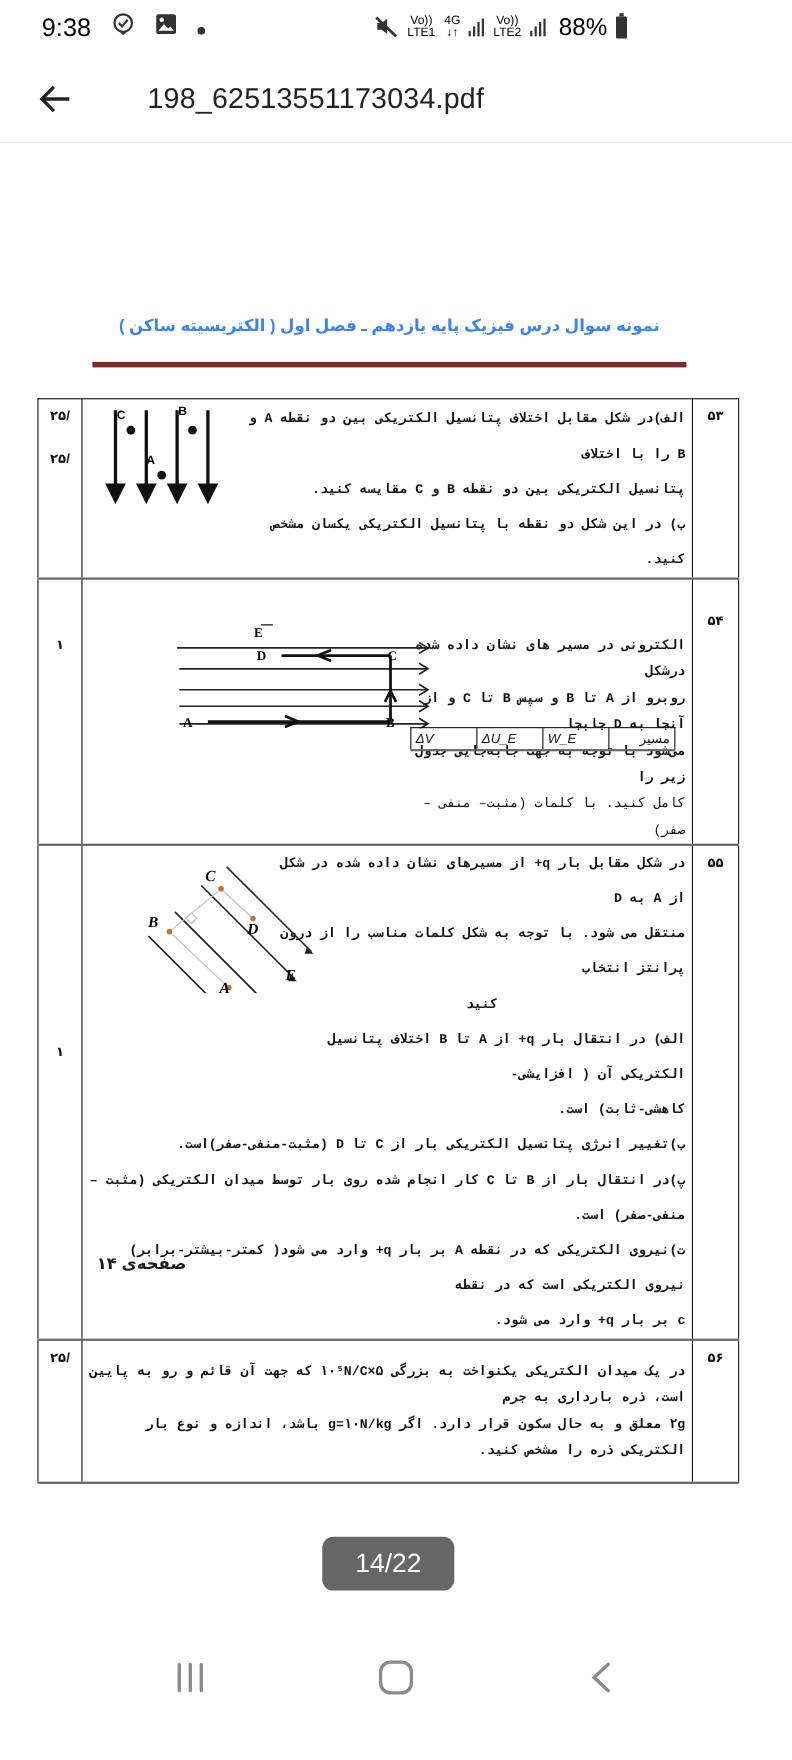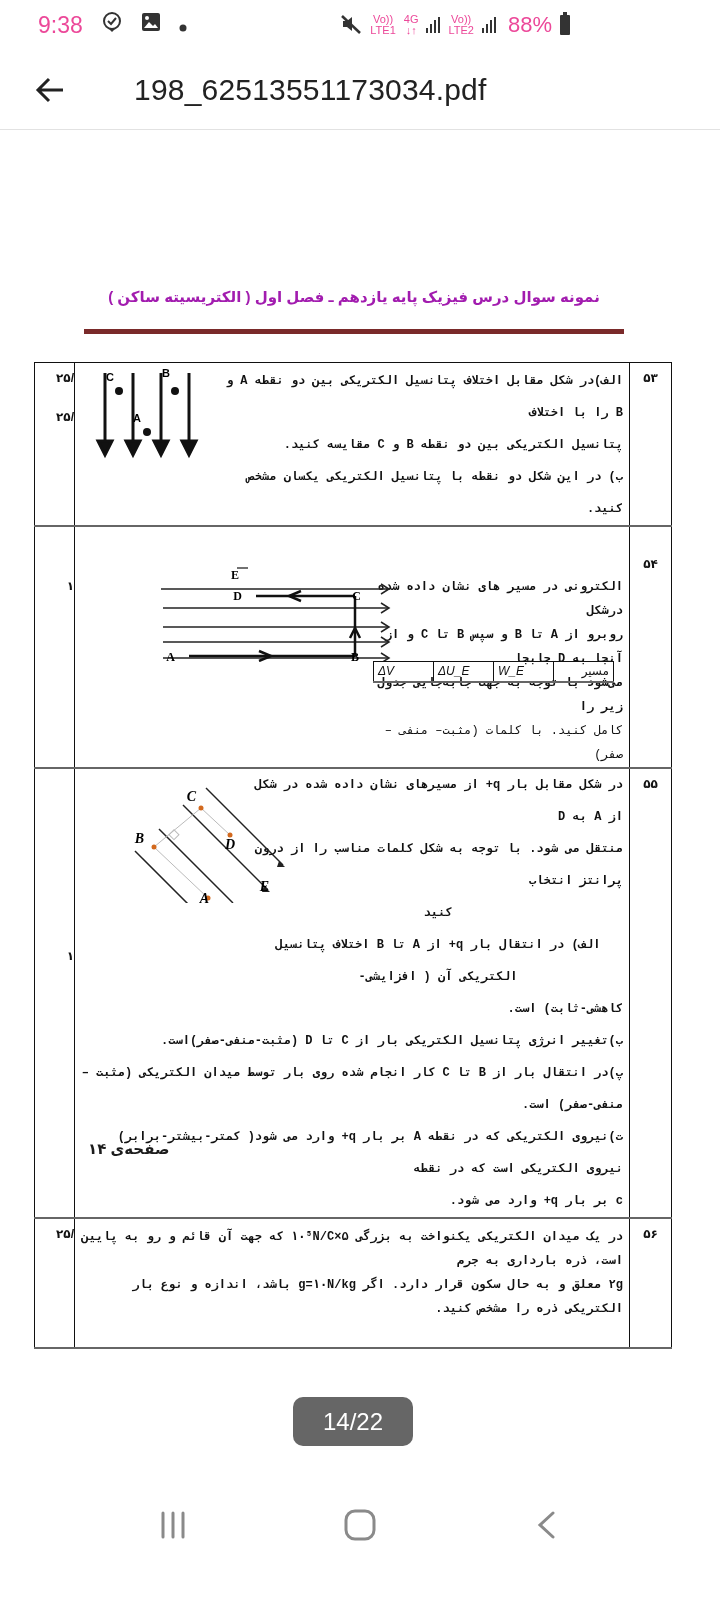--- a/index.html
+++ b/index.html
@@ -1,42 +1,42 @@
 <!DOCTYPE html>
 <html><head>
 <meta charset="utf-8">
 <style>
   * { box-sizing: border-box; margin: 0; padding: 0; }
   html, body { width: 720px; height: 1600px; background: #ffffff; overflow: hidden; }
   body { font-family: "Liberation Sans", "DejaVu Sans", sans-serif; color: #1c1c1c; position: relative; }
 
-  .status-bar { position: absolute; top: 0; left: 0; width: 596px; height: 50px; display: flex; align-items: center; padding: 0 26px 0 38px; font-size: 22px; color: #ec4899; }
+  .status-bar { position: absolute; top: 0; left: 0; width: 596px; height: 50px; display: flex; align-items: center; padding: 0 26px 0 38px; font-size: 22px; color: #000000; }
   .status-left { display: flex; align-items: center; gap: 18px; }
   .status-time { font-size: 23px; }
   .status-right { margin-left: auto; display: flex; align-items: center; gap: 8px; font-size: 12px; }
   .net { display: flex; flex-direction: column; line-height: 11px; font-size: 11px; text-align: center; }
   .battery-text { font-size: 22px; margin-left: 4px; }
   .battery { width: 10px; height: 20px; background: #333; border-radius: 1px; position: relative; }
   .battery::before { content: ""; position: absolute; top: -3px; left: 3px; width: 4px; height: 3px; background: #333; }
   .sig { display: inline-flex; align-items: flex-end; gap: 2px; height: 16px; }
   .sig i { display: block; width: 2px; background: #333; }
 
   .app-bar { position: absolute; top: 50px; left: 0; width: 720px; height: 80px; display: flex; align-items: center; border-bottom: 1px solid #e2e2e2; }
   .back-btn { width: 60px; height: 60px; margin-left: 20px; display: flex; align-items: center; justify-content: center; cursor: pointer; }
-  .doc-title { margin-left: 54px; font-size: 30px; color: #222; letter-spacing: 0.2px; }
+  .doc-title { margin-left: 54px; font-size: 26px; color: #222; letter-spacing: 0.2px; }
 
   .pdf-page { position: absolute; top: 131px; left: 0; width: 720px; height: 1320px; background: #fff; }
-  .hdr { position: absolute; top: 287px; left: 84px; width: 540px; text-align: center; direction: rtl; font-weight: bold; font-size: 15px; line-height: 20px; color: #a21caf; }
+  .hdr { position: absolute; top: 287px; left: 84px; width: 540px; text-align: center; direction: rtl; font-weight: bold; font-size: 15px; line-height: 20px; color: #3b82f6; }
   .hdr-rule { position: absolute; top: 329px; left: 84px; width: 540px; height: 5px; background: #7a2a2a; }
 
   table.q { position: absolute; top: 362px; left: 34px; width: 638px; border-collapse: collapse; direction: rtl; }
   table.q td { border: 1px solid #111; vertical-align: top; font-size: 12px; font-weight: bold; color: #111; }
   table.q tr { border-bottom: 2px solid #666; }
   td.num { width: 42px; text-align: center; padding-top: 8px; }
-  td.score { width: 40px; padding-top: 8px; font-weight: normal; }
+  td.score { width: 40px; text-align: center; padding-top: 8px; font-weight: normal; }
   td.body { position: relative; }
   .qtext { direction: rtl; text-align: right; line-height: 32px; padding: 0 6px; font-family: Liberation Mono, monospace; }
   .qtext.tight { line-height: 24px; }
 
   .mini-table { border-collapse: collapse; direction: ltr; font-weight: normal; font-style: italic; }
   .mini-table td { border: 1px solid #111 !important; width: 60px; height: 20px; font-size: 12px; padding: 1px 4px; font-weight: normal !important; vertical-align: middle !important; }
   .mini-table td.black { background: #000; }
 
   .page-footer { position: absolute; top: 1140px; left: 88px; direction: rtl; font-size: 15px; font-weight: bold; }
 
@@ -213,21 +213,21 @@
     </td>
   </tr>
 
   <tr style="height:302px">
     <td class="num">۵۵</td>
     <td class="body">
       <div class="qtext" style="padding-top:0px;">
         <div style="width:370px; margin-right:0; margin-left:auto;">در شکل مقابل بار q+ از مسیرهای نشان داده شده در شکل از A به D</div>
         <div style="width:370px; margin-left:auto;">منتقل می شود. با توجه به شکل کلمات مناسب را از درون پرانتز انتخاب</div>
         <div style="width:370px; margin-left:auto;text-align:center;">کنید</div>
-        <div style="width:370px; margin-left:auto;text-align:center;">الف) در انتقال بار q+ از A تا B اختلاف پتانسیل الکتریکی آن ( افزایشی-</div>
+        <div style="width:370px; margin-left:auto;">الف) در انتقال بار q+ از A تا B اختلاف پتانسیل الکتریکی آن ( افزایشی-</div>
         <div style="width:370px; margin-left:auto;">کاهشی-ثابت) است.</div>
         <div>ب)تغییر انرژی پتانسیل الکتریکی بار از C تا D (مثبت-منفی-صفر)است.</div>
         <div>پ)در انتقال بار از B تا C کار انجام شده روی بار توسط میدان الکتریکی (مثبت – منفی-صفر) است.</div>
         <div>ت)نیروی الکتریکی که در نقطه A بر بار q+ وارد می شود( کمتر-بیشتر-برابر) نیروی الکتریکی است که در نقطه</div>
         <div>c بر بار q+ وارد می شود.</div>
       </div>
       <svg style="position:absolute; left:58px; top:4px;" width="180" height="130" viewBox="0 0 180 130">
         <g stroke="#222" stroke-width="1.5" fill="none">
           <line x1="2" y1="78" x2="60" y2="136"></line>
           <line x1="26" y1="56" x2="100" y2="130"></line>
@@ -256,21 +256,21 @@
       </svg>
     </td>
     <td class="score" style="padding-top:180px">
       <div>۱</div>
     </td>
   </tr>
 
   <tr style="height:130px">
     <td class="num">۵۶</td>
     <td class="body">
-      <div class="qtext tight" style="padding-top:6px;">
+      <div class="qtext tight" style="padding-top:16px;">
         <div>در یک میدان الکتریکی یکنواخت به بزرگی ۵×۱۰⁵N/C که جهت آن قائم و رو به پایین است، ذره بارداری به جرم</div>
         <div>۲g معلق و به حال سکون قرار دارد. اگر g=۱۰N/kg باشد، اندازه و نوع بار الکتریکی ذره را مشخص کنید.</div>
       </div>
     </td>
     <td class="score">
       <div>/۲۵</div>
     </td>
   </tr>
 </tbody>
   </table>

